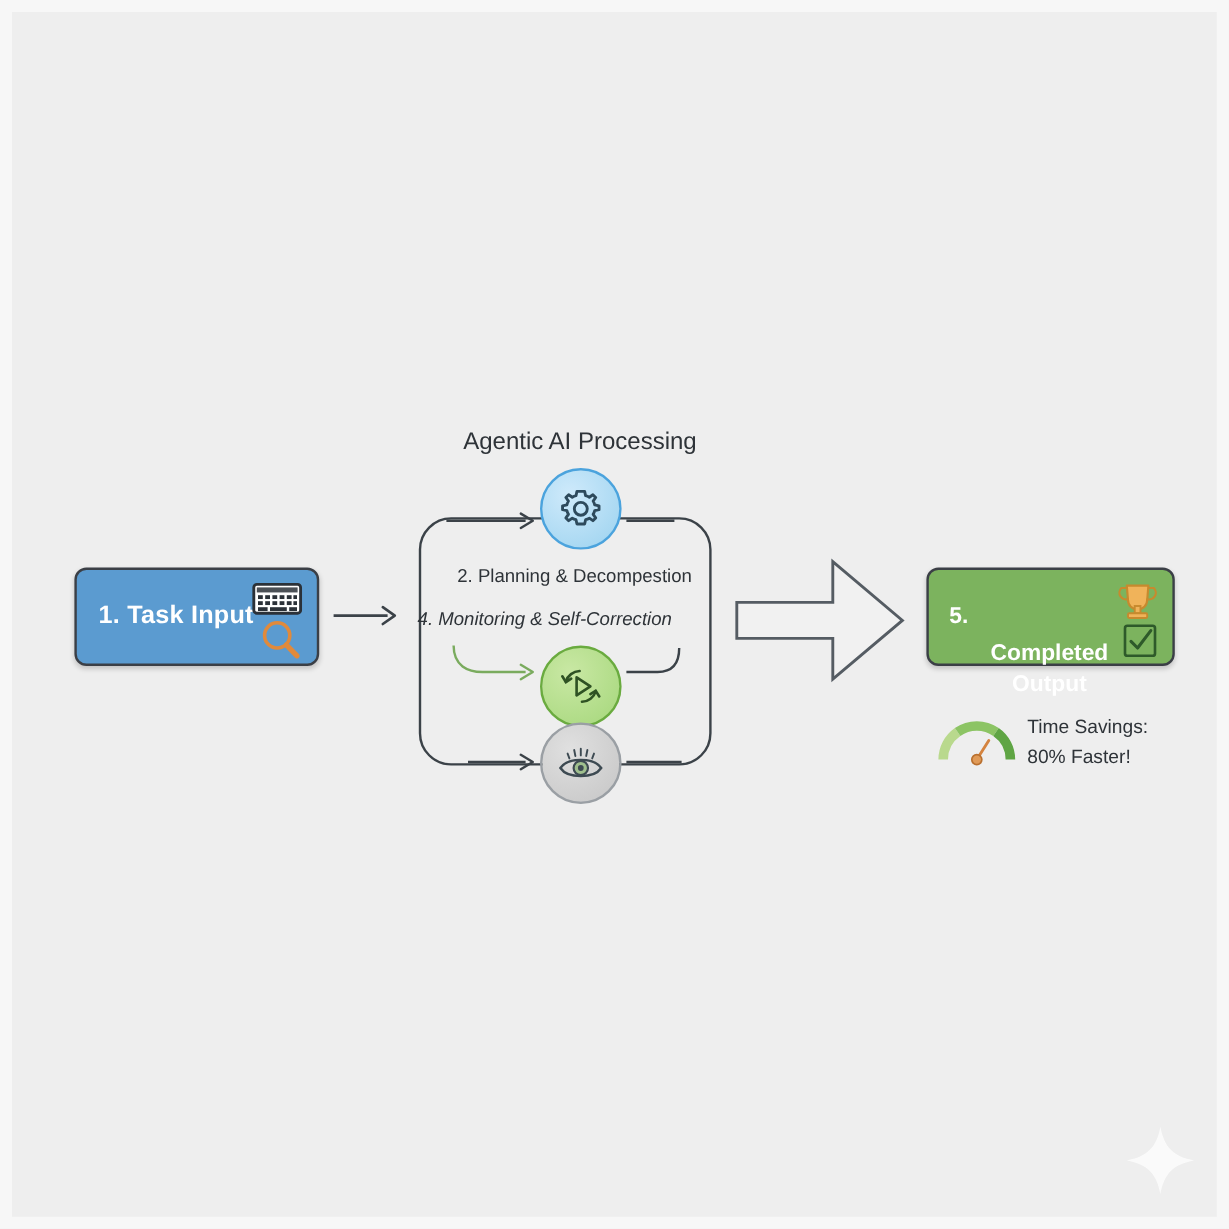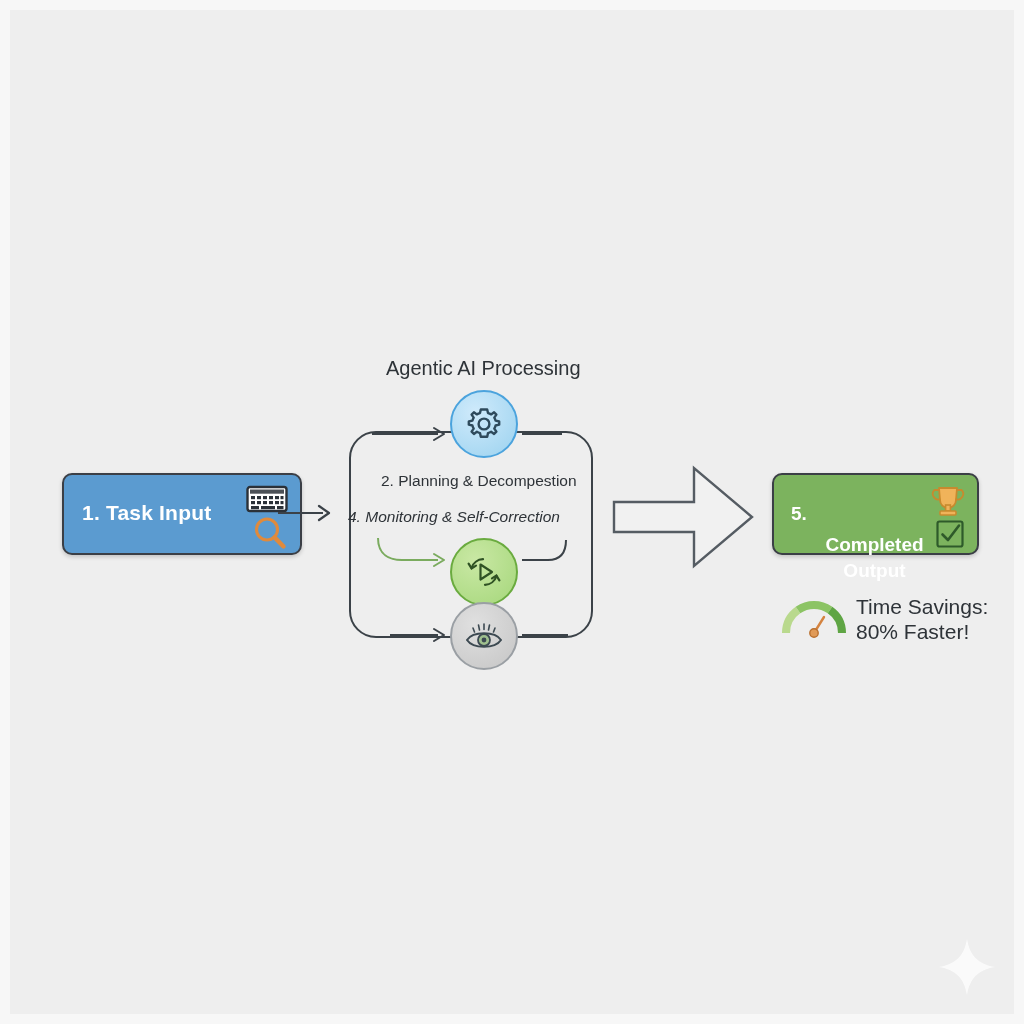--- a/index.html
+++ b/index.html
@@ -23,21 +23,21 @@
     box-sizing: border-box;
     pointer-events: none;
     z-index: 40;
   }
 
   
   #task-box {
     position: absolute;
     left: 62px;
     top: 473px;
-    width: 240px;
+    width: 204px;
     height: 82px;
     background: #5b9bd0;
     border: 2px solid #3b3f46;
     border-radius: 10px;
     box-sizing: border-box;
     box-shadow: 0 2px 4px rgba(0,0,0,0.18);
   }
   #task-label {
     position: absolute;
     left: 18px;
@@ -139,21 +139,21 @@
   }
   .trophy-icon { position: absolute; right: 10px; top: 8px; }
   .check-icon  { position: absolute; right: 12px; top: 44px; }
 
   
   #gauge-icon { position: absolute; left: 780px; top: 592px; }
   #savings-text {
     position: absolute;
     left: 856px;
     top: 594px;
-    font-size: 21px;
+    font-size: 16px;
     color: #2e3338;
     line-height: 25px;
     white-space: nowrap;
   }
 
   
   #sparkle { position: absolute; left: 936px; top: 936px; opacity: 0.75; }
 </style>
 </head>
 <body>

